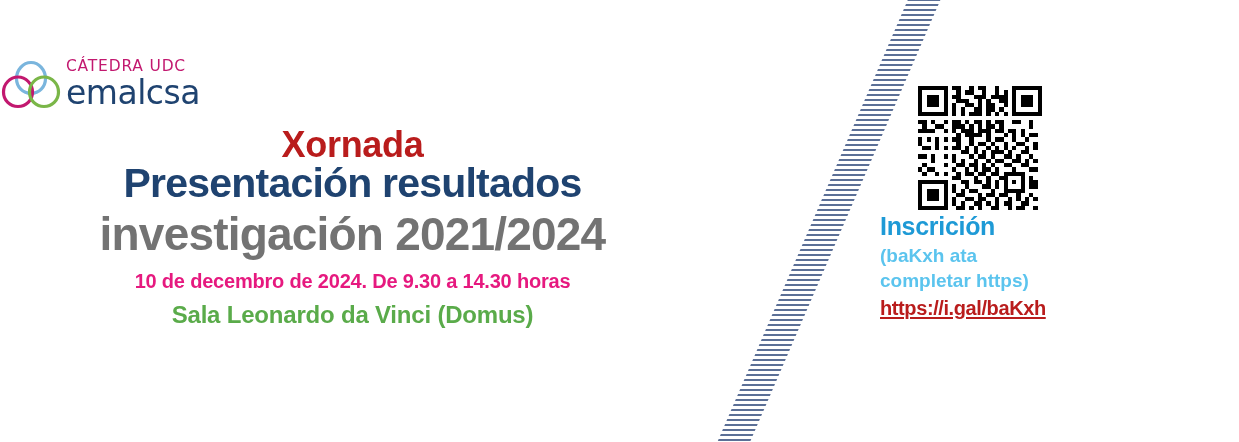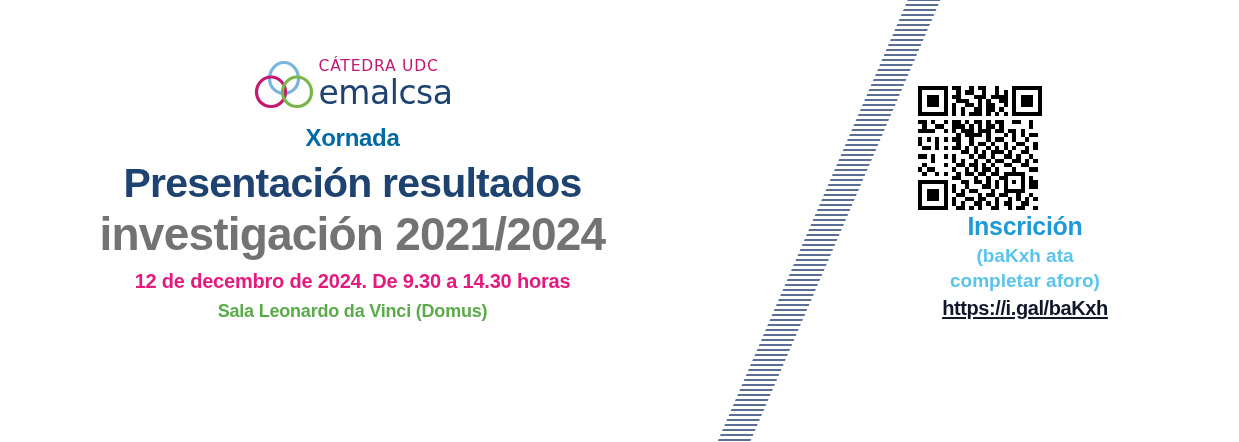--- a/index.html
+++ b/index.html
@@ -45,21 +45,20 @@
     height: 442px;
     text-align: center;
   }
 
   #logo-block {
     position: absolute;
     left: 0;
     right: 0;
     top: 58px;
     display: flex;
-    justify-content: center;
     align-items: center;
   }
   #logo-mark {
     width: 62px;
     height: 52px;
     flex: 0 0 auto;
   }
   #logo-wordmark {
     margin-left: 4px;
     text-align: left;
@@ -81,23 +80,23 @@
     color: #1f4370;
     font-weight: 400;
     display: block;
   }
 
   #xornada {
     position: absolute;
     left: 0;
     right: 0;
     top: 124px;
-    font-size: 24px;
-    font-weight: bold;
-    color: #0369a1;
+    font-size: 36px;
+    font-weight: bold;
+    color: #b91c1c;
     letter-spacing: -0.3px;
   }
 
   #title-line-1 {
     position: absolute;
     left: 0;
     right: 0;
     top: 160px;
     font-size: 41px;
     font-weight: bold;
@@ -125,34 +124,33 @@
     font-size: 20px;
     font-weight: bold;
     color: #e6197f;
     letter-spacing: -0.2px;
   }
   #venue-line {
     position: absolute;
     left: 0;
     right: 0;
     top: 301px;
-    font-size: 18px;
+    font-size: 24px;
     font-weight: bold;
     color: #5aab4a;
     letter-spacing: -0.2px;
   }
 
   
   #right-col {
     position: absolute;
     left: 880px;
     top: 0;
     width: 290px;
     height: 442px;
-    text-align: center;
   }
   #qr-wrap {
     position: absolute;
     left: 38px;
     top: 86px;
     width: 124px;
     height: 124px;
     background: #ffffff;
   }
   #qr-wrap svg { display: block; }
@@ -185,21 +183,21 @@
     font-weight: bold;
     color: #5bc4ee;
   }
   #reg-url {
     position: absolute;
     left: 0;
     right: 0;
     top: 297px;
     font-size: 20px;
     font-weight: bold;
-    color: #0f172a;
+    color: #b91c1c;
     text-decoration: underline;
     text-underline-offset: 2px;
     letter-spacing: -0.4px;
   }
 </style>
 </head>
 <body>
 
 <div id="poster">
 
@@ -219,21 +217,21 @@
         <span id="brand-catedra">CÁTEDRA UDC</span>
         <span id="brand-emalcsa">emalcsa</span>
       </span>
     </div>
 
     <div id="xornada">Xornada</div>
 
     <div id="title-line-1">Presentación resultados</div>
     <div id="title-line-2">investigación 2021/2024</div>
 
-    <div id="date-line">12 de decembro de 2024. De 9.30 a 14.30 horas</div>
+    <div id="date-line">10 de decembro de 2024. De 9.30 a 14.30 horas</div>
     <div id="venue-line">Sala Leonardo da Vinci (Domus)</div>
   </div>
 
   <div id="right-col">
 
     <div id="qr-wrap">
       <svg width="124" height="124" viewBox="0 0 29 29" shape-rendering="crispEdges" xmlns="http://www.w3.org/2000/svg">
         <rect width="29" height="29" fill="#ffffff"></rect>
         <g fill="#000000">
 
@@ -434,17 +432,17 @@
             <rect x="17" y="28" width="2" height="1"></rect>
           <rect x="21" y="28" width="1" height="1"></rect>
             <rect x="23" y="28" width="2" height="1"></rect>
           <rect x="27" y="28" width="1" height="1"></rect>
         </g>
       </svg>
     </div>
 
     <div id="inscricion">Inscrición</div>
     <div id="aforo-1">(baKxh ata</div>
-    <div id="aforo-2">completar aforo)</div>
+    <div id="aforo-2">completar https)</div>
     <div id="reg-url">https://i.gal/baKxh</div>
   </div>
 
 </div>
 
 </body></html>

